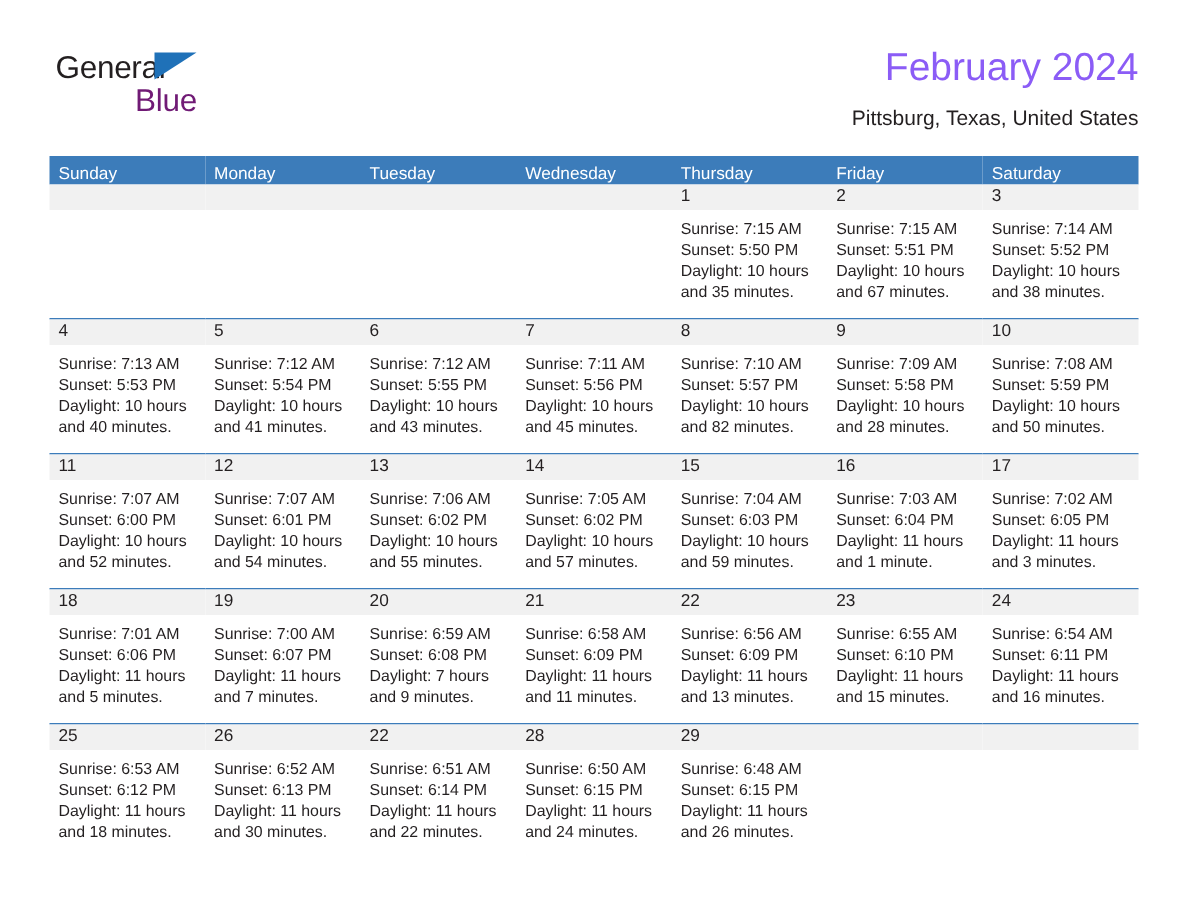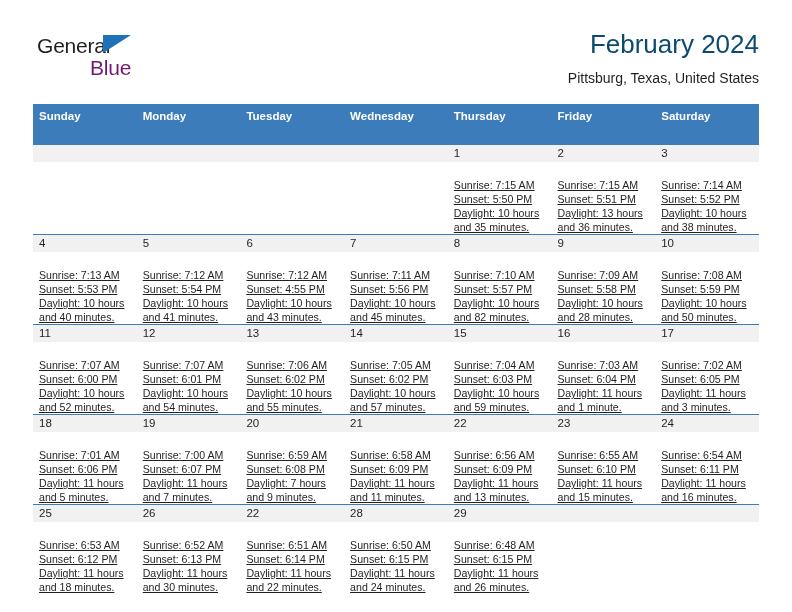--- a/index.html
+++ b/index.html
@@ -66,21 +66,21 @@
     color: #701a75;
     font-family: "Liberation Sans", sans-serif;
   }
   .title {
     position: absolute;
     right: 0;
     top: 0;
     text-align: center;
     font-size: 26px;
     line-height: 32px;
-    color: #0c4a6e;
+    color: #8b5cf6;
     white-space: nowrap;
   }
   .subtitle {
     position: absolute;
     right: 0;
     top: 41px;
     text-align: left;
     font-size: 14px;
     line-height: 18px;
     color: #231f20;
@@ -93,23 +93,23 @@
     left: 33px;
     top: 104px;
     width: 726px;
     border-collapse: collapse;
     table-layout: fixed;
   }
   .calendar th {
     background: #3c7cba;
     color: #ffffff;
     font-size: 11.5px;
-    font-weight: bold;
+    font-weight: normal;
     text-align: left;
-    padding: 5px 0 23px 6px;
+    padding: 5px 0 1px 6px;
     height: 13px;
     border: none;
   }
   .week-row td {
     vertical-align: top;
     padding: 0;
     border: none;
     border-top: 1px solid #3c7cba;
     height: 89px;
   }
@@ -127,25 +127,24 @@
     padding: 1px 0 0 6px;
     box-sizing: border-box;
     font-size: 11.5px;
     line-height: 15px;
     color: #231f20;
   }
   .cell.empty .daynum-band {
     background: #f1f1f1;
   }
   .details {
-    padding: 16px 5px 0 6px;
+    padding: 6px 5px 0 6px;
     font-size: 10.6px;
     line-height: 14.1px;
     color: #231f20;
-    text-decoration: underline;
   }
   .details div {
     white-space: nowrap;
   }
   .details .daylight {
     white-space: normal;
   }
 </style>
 </head>
 <body>
@@ -207,21 +206,21 @@
                 <div class="daylight">Daylight: 10 hours and 35 minutes.</div>
               </div>
             </div>
           </td>
           <td>
             <div class="cell">
               <div class="daynum-band">2</div>
               <div class="details">
                 <div>Sunrise: 7:15 AM</div>
                 <div>Sunset: 5:51 PM</div>
-                <div class="daylight">Daylight: 13 hours and 36 minutes.</div>
+                <div class="daylight">Daylight: 10 hours and 67 minutes.</div>
               </div>
             </div>
           </td>
           <td>
             <div class="cell">
               <div class="daynum-band">3</div>
               <div class="details">
                 <div>Sunrise: 7:14 AM</div>
                 <div>Sunset: 5:52 PM</div>
                 <div class="daylight">Daylight: 10 hours and 38 minutes.</div>
@@ -248,21 +247,21 @@
                 <div>Sunset: 5:54 PM</div>
                 <div class="daylight">Daylight: 10 hours and 41 minutes.</div>
               </div>
             </div>
           </td>
           <td>
             <div class="cell">
               <div class="daynum-band">6</div>
               <div class="details">
                 <div>Sunrise: 7:12 AM</div>
-                <div>Sunset: 4:55 PM</div>
+                <div>Sunset: 5:55 PM</div>
                 <div class="daylight">Daylight: 10 hours and 43 minutes.</div>
               </div>
             </div>
           </td>
           <td>
             <div class="cell">
               <div class="daynum-band">7</div>
               <div class="details">
                 <div>Sunrise: 7:11 AM</div>
                 <div>Sunset: 5:56 PM</div>

